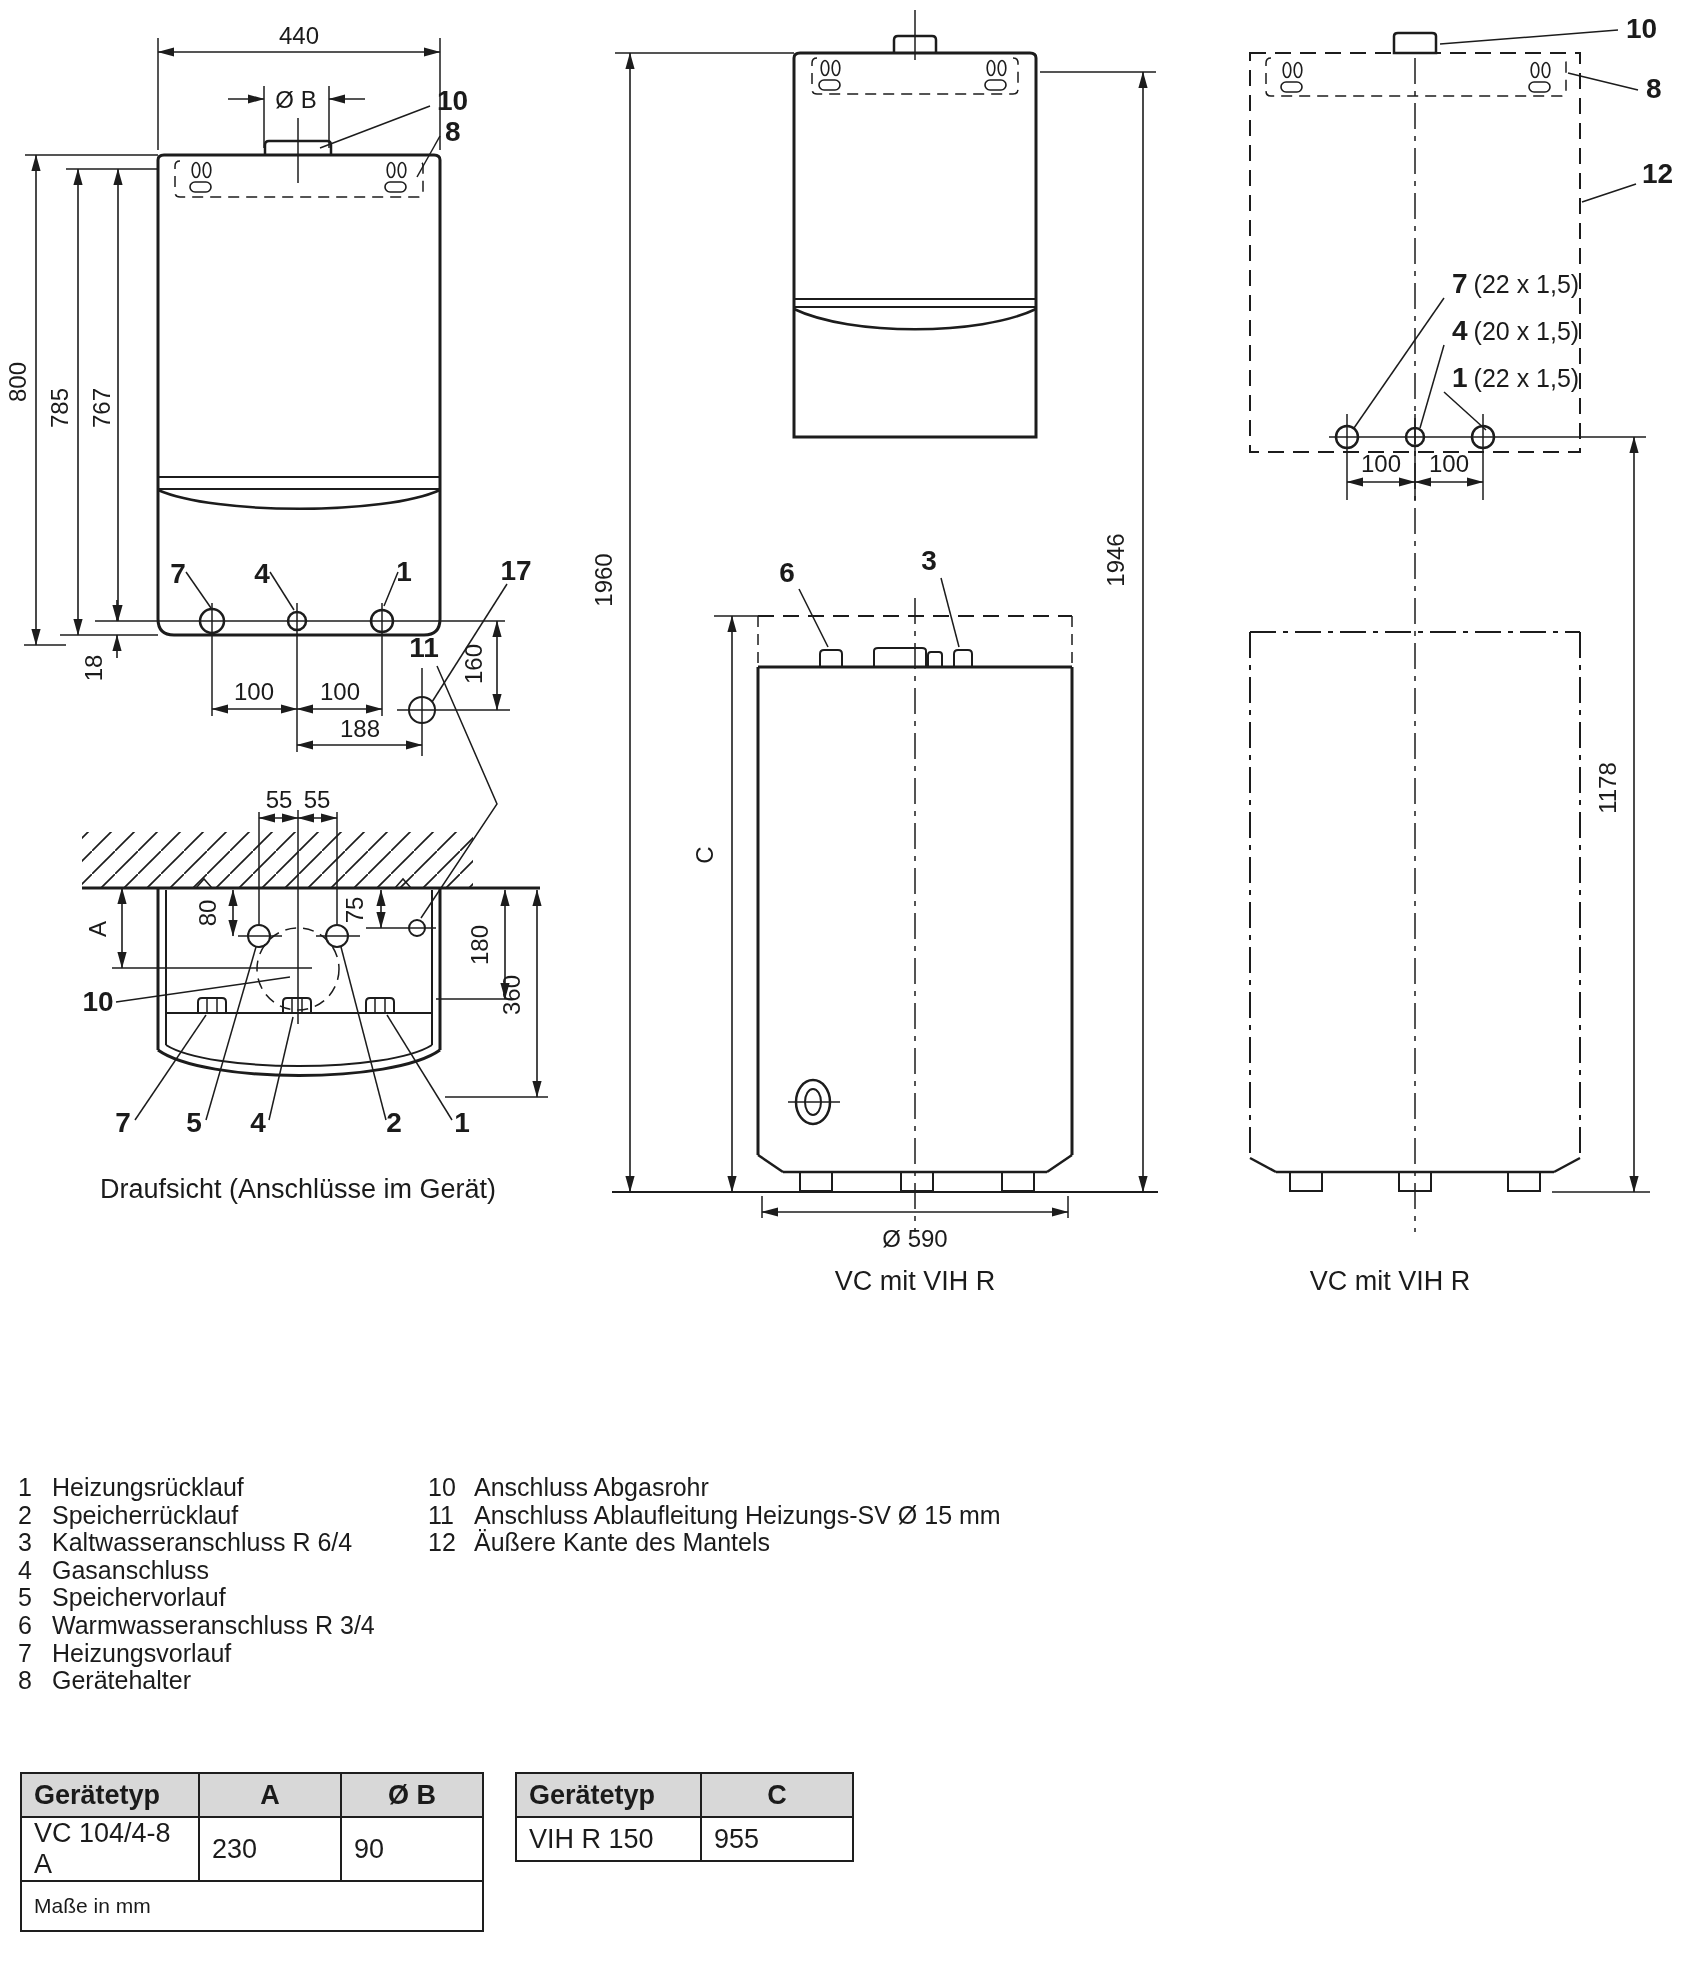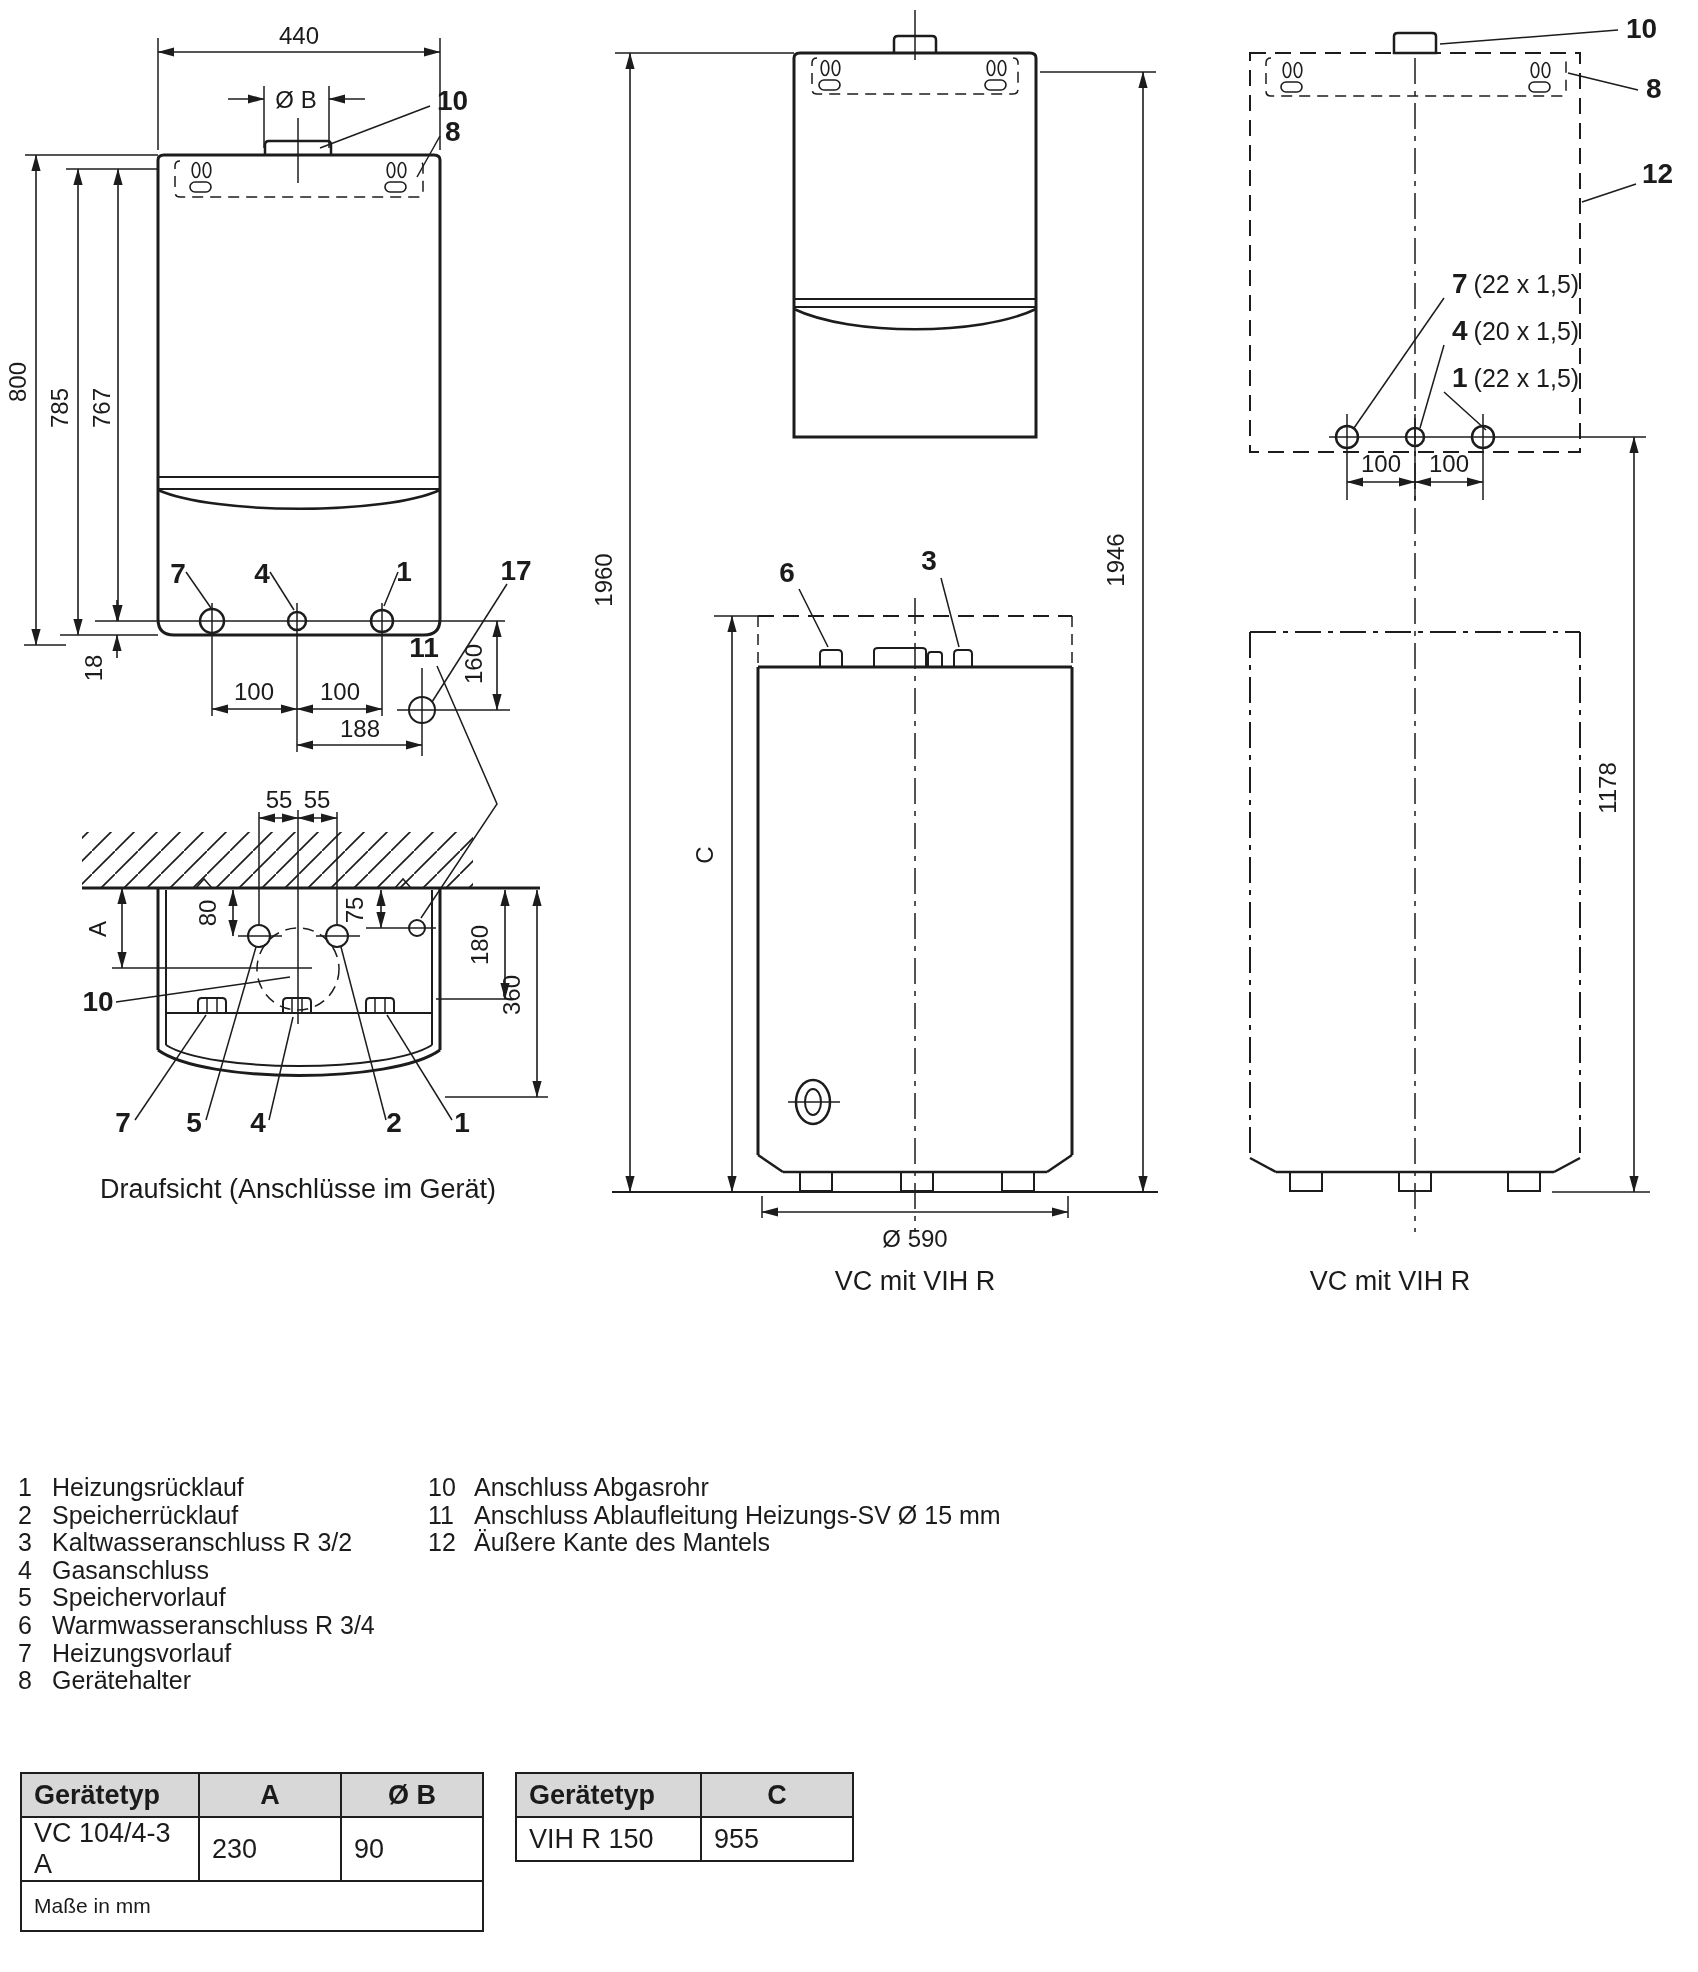--- a/index.html
+++ b/index.html
@@ -306,21 +306,21 @@
     <line class="dim" x1="1634" y1="437" x2="1634" y2="1192" marker-start="url(#arr)" marker-end="url(#arr)"></line>
     <text class="dt" text-anchor="middle" transform="translate(1616 788) rotate(-90)">1178</text>
     <text class="cap" text-anchor="middle" x="1390" y="1290">VC mit VIH R</text>
   </g>
 </svg>
 
 <div id="legend">
   <div class="lcol" style="left:18px">
     <div class="lrow"><span class="lnum">1</span><span>Heizungsrücklauf</span></div>
     <div class="lrow"><span class="lnum">2</span><span>Speicherrücklauf</span></div>
-    <div class="lrow"><span class="lnum">3</span><span>Kaltwasseranschluss R 3/2</span></div>
+    <div class="lrow"><span class="lnum">3</span><span>Kaltwasseranschluss R 6/4</span></div>
     <div class="lrow"><span class="lnum">4</span><span>Gasanschluss</span></div>
     <div class="lrow"><span class="lnum">5</span><span>Speichervorlauf</span></div>
     <div class="lrow"><span class="lnum">6</span><span>Warmwasseranschluss R 3/4</span></div>
     <div class="lrow"><span class="lnum">7</span><span>Heizungsvorlauf</span></div>
     <div class="lrow"><span class="lnum">8</span><span>Gerätehalter</span></div>
   </div>
   <div class="lcol" style="left:428px">
     <div class="lrow"><span class="lnum w">10</span><span>Anschluss Abgasrohr</span></div>
     <div class="lrow"><span class="lnum w">11</span><span>Anschluss Ablaufleitung Heizungs-SV Ø 15 mm</span></div>
     <div class="lrow"><span class="lnum w">12</span><span>Äußere Kante des Mantels</span></div>
@@ -333,21 +333,21 @@
       <col style="width:142px">
       <col style="width:142px">
     </colgroup>
   <tbody>
       <tr>
     <th class="l">Gerätetyp</th>
     <th>A</th>
     <th>Ø B</th>
   </tr>
   <tr>
-    <td class="l">VC 104/4-3 A</td>
+    <td class="l">VC 104/4-8 A</td>
     <td>230</td>
     <td>90</td>
   </tr>
   <tr>
     <td class="foot" colspan="3">Maße in mm</td>
   </tr>
 </tbody>
   </table>
 
 <table class="tbl" style="left:515px;top:1772px;width:337px">

